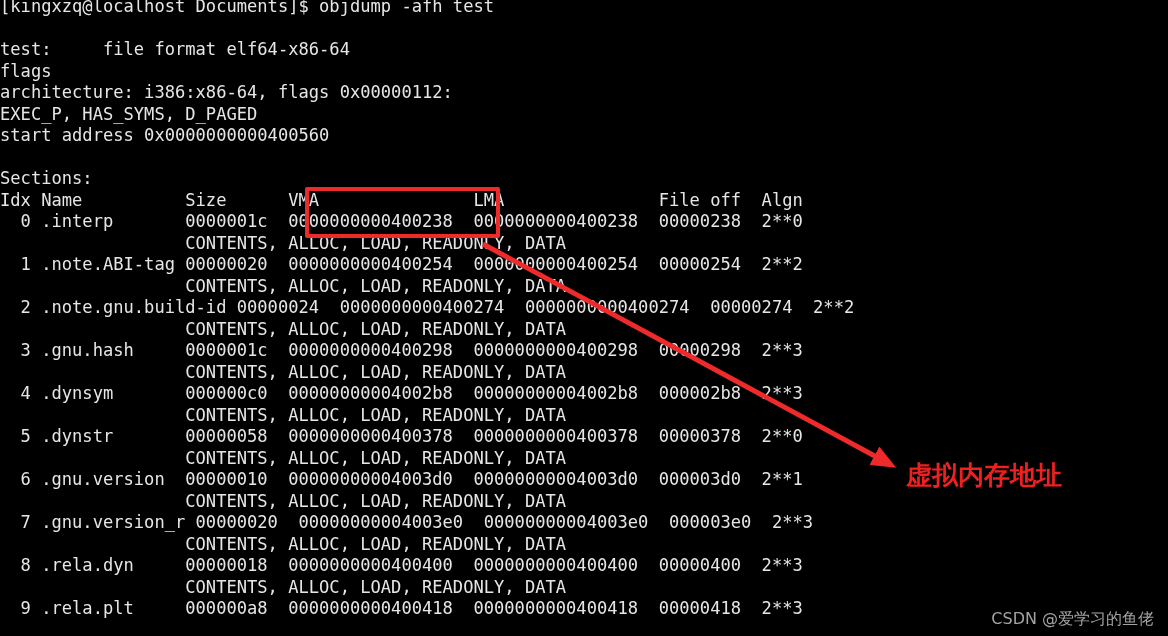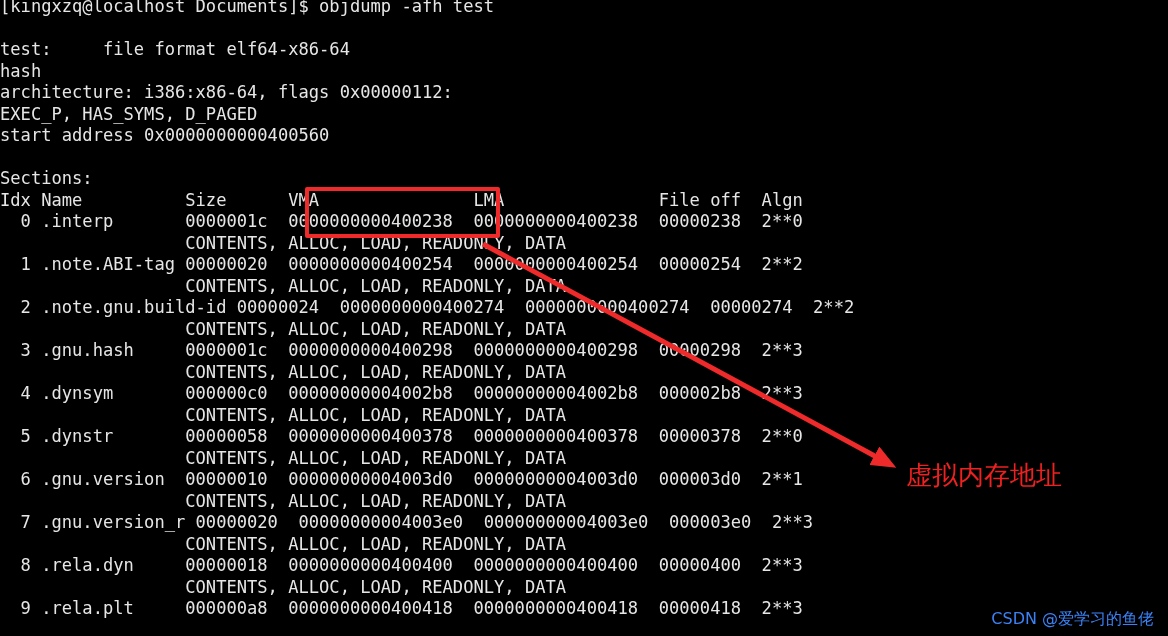--- a/index.html
+++ b/index.html
@@ -65,44 +65,44 @@
   }
   #annotation-label {
     position: absolute;
     left: 906px;
     top: 460px;
     color: #ee2020;
     font-family: "DejaVu Sans", "Liberation Sans", sans-serif;
     font-size: 26px;
     line-height: 30px;
     white-space: nowrap;
-    font-weight: 400;
+    font-weight: 700;
   }
 
   
   #watermark {
     position: absolute;
     right: 14px;
     bottom: 6px;
-    color: #3b82f6;
+    color: #a3a3a3;
     font-family: "DejaVu Sans", "Liberation Sans", sans-serif;
     font-size: 16px;
     white-space: nowrap;
   }
 </style>
 </head>
 <body>
 
 <div id="screen">
 
   <div id="terminal">
     <div class="tline" style="top:-4px;">[kingxzq@localhost Documents]$ objdump -afh test</div>
     <div class="tline" style="top:17.5px;"></div>
     <div class="tline" style="top:39px;">test:     file format elf64-x86-64</div>
-    <div class="tline" style="top:60.5px;">hash</div>
+    <div class="tline" style="top:60.5px;">flags</div>
     <div class="tline" style="top:82px;">architecture: i386:x86-64, flags 0x00000112:</div>
     <div class="tline" style="top:103.5px;">EXEC_P, HAS_SYMS, D_PAGED</div>
     <div class="tline" style="top:125px;">start address 0x0000000000400560</div>
     <div class="tline" style="top:146.5px;"></div>
     <div class="tline" style="top:168px;">Sections:</div>
     <div class="tline" style="top:189.5px;">Idx Name          Size      VMA               LMA               File off  Algn</div>
     <div class="tline" style="top:211px;">  0 .interp       0000001c  0000000000400238  0000000000400238  00000238  2**0</div>
     <div class="tline" style="top:232.5px;">                  CONTENTS, ALLOC, LOAD, READONLY, DATA</div>
     <div class="tline" style="top:254px;">  1 .note.ABI-tag 00000020  0000000000400254  0000000000400254  00000254  2**2</div>
     <div class="tline" style="top:275.5px;">                  CONTENTS, ALLOC, LOAD, READONLY, DATA</div>

